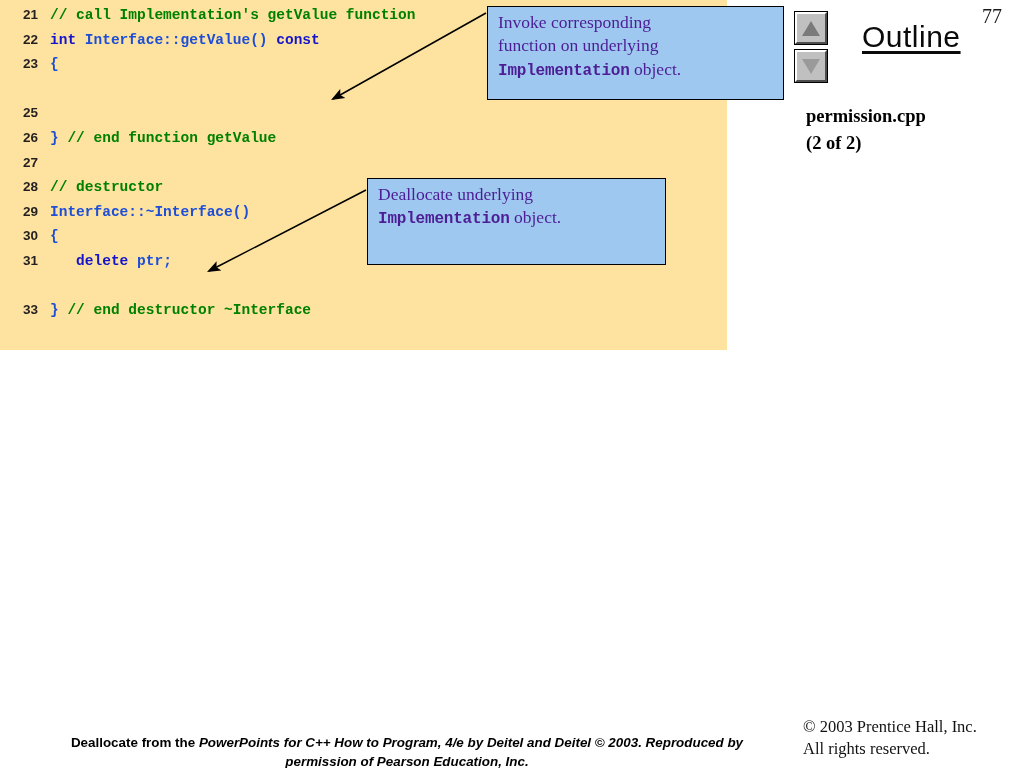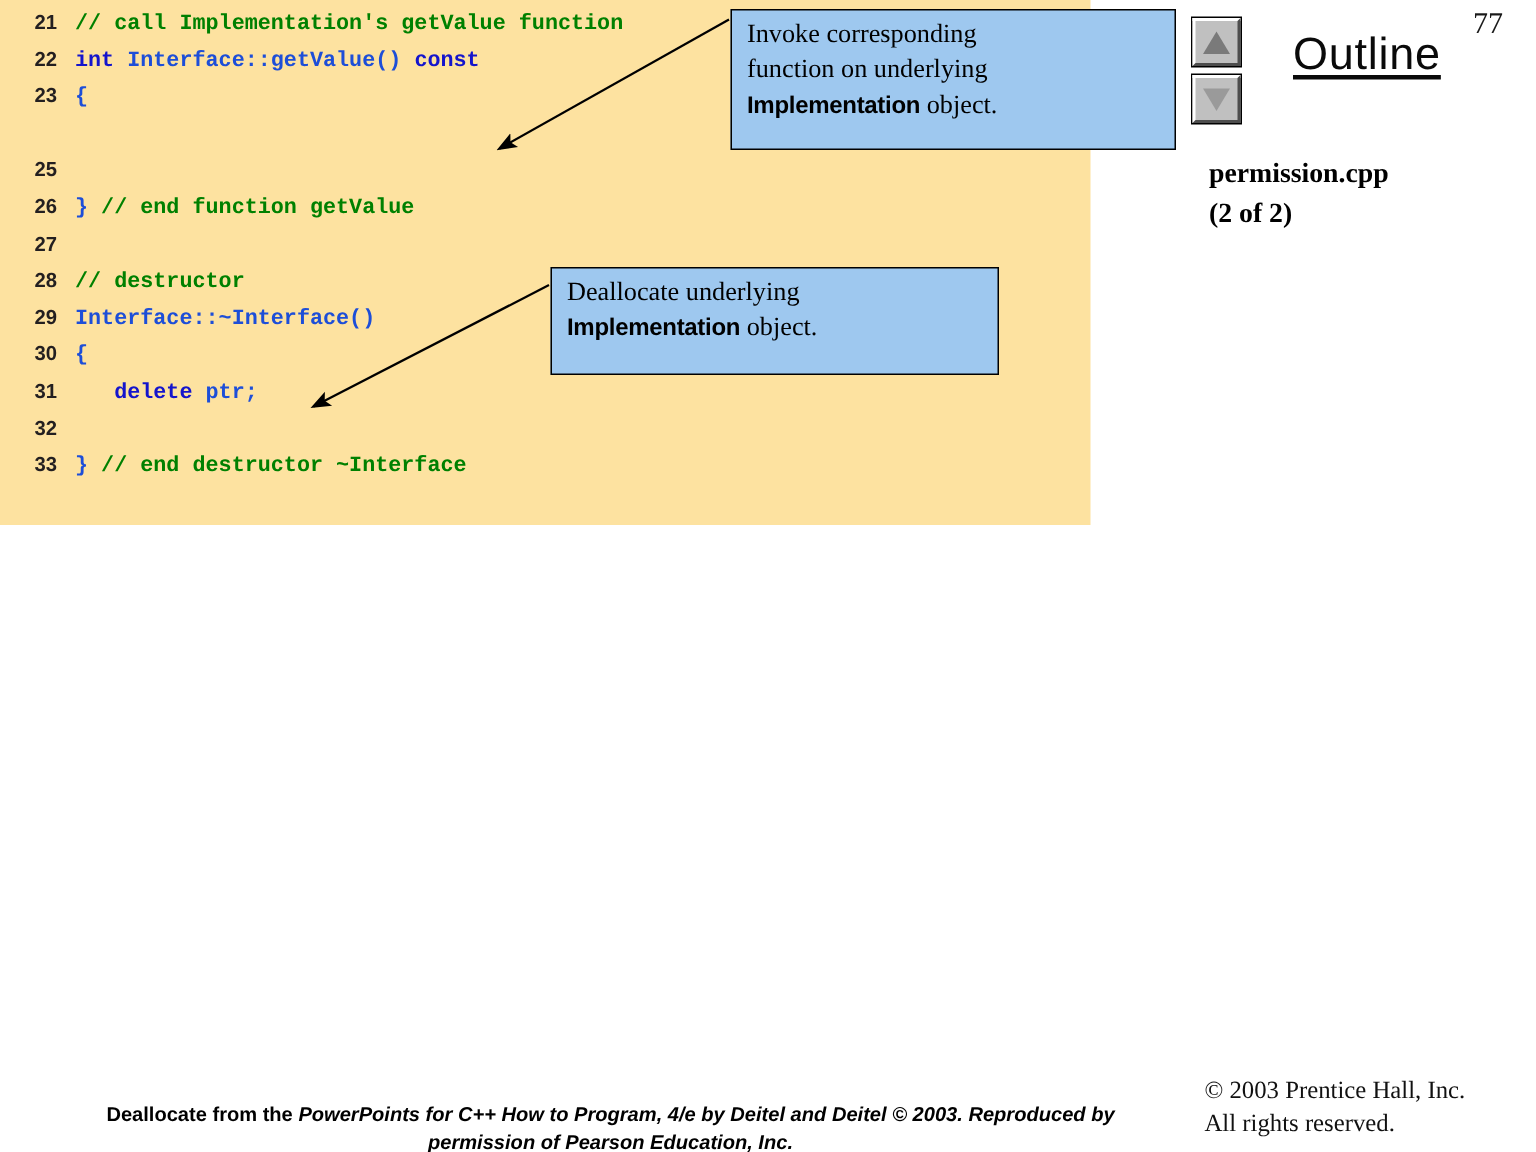--- a/index.html
+++ b/index.html
@@ -53,42 +53,42 @@
   .kw  { color: #1414cc; }
   .pl  { color: #1d4ed8; }
 
   
   .callout {
     position: absolute;
     background: #9ec8ef;
     border: 1.4px solid #000000;
     font-family: "Liberation Serif", serif;
     font-size: 17.5px;
-    color: #000000;
+    color: #4c1d95;
     line-height: 1.33;
     padding: 4px 8px 5px 10px;
     box-sizing: border-box;
   }
   .callout .mono {
-    font-family: Liberation Sans, sans-serif;
+    font-family: Liberation Mono, monospace;
     font-size: 16px;
     font-weight: bold;
     letter-spacing: -0.2px;
   }
   #callout-invoke {
     left: 487px;
     top: 6px;
     width: 297px;
     height: 94px;
   }
   #callout-deallocate {
     left: 367px;
     top: 178px;
     width: 299px;
-    height: 72px;
+    height: 87px;
   }
 
   
   #arrows {
     position: absolute;
     left: 0;
     top: 0;
     width: 1024px;
     height: 768px;
     pointer-events: none;
@@ -186,21 +186,20 @@
     <div class="code-line" style="top: 3px;"><span class="ln">21</span><span class="code-text"><span class="cmt">// call Implementation's getValue function</span></span></div>
     <div class="code-line" style="top: 27.6px;"><span class="ln">22</span><span class="code-text"><span class="kw">int</span><span class="pl"> Interface::getValue() </span><span class="kw">const</span></span></div>
     <div class="code-line" style="top: 52.2px;"><span class="ln">23</span><span class="code-text"><span class="pl">{</span></span></div>
     <div class="code-line" style="top: 101.4px;"><span class="ln">25</span><span class="code-text"></span></div>
     <div class="code-line" style="top: 126px;"><span class="ln">26</span><span class="code-text"><span class="pl">} </span><span class="cmt">// end function getValue</span></span></div>
     <div class="code-line" style="top: 150.6px;"><span class="ln">27</span><span class="code-text"></span></div>
     <div class="code-line" style="top: 175.2px;"><span class="ln">28</span><span class="code-text"><span class="cmt">// destructor</span></span></div>
     <div class="code-line" style="top: 199.8px;"><span class="ln">29</span><span class="code-text"><span class="pl">Interface::~Interface()</span></span></div>
     <div class="code-line" style="top: 224.4px;"><span class="ln">30</span><span class="code-text"><span class="pl">{</span></span></div>
     <div class="code-line" style="top: 249px;"><span class="ln">31</span><span class="code-text"><span class="pl">   </span><span class="kw">delete</span><span class="pl"> ptr;</span></span></div>
-    <div class="code-line" style="top: 273.6px;"><span class="ln">32</span><span class="code-text"></span></div>
     <div class="code-line" style="top: 298.2px;"><span class="ln">33</span><span class="code-text"><span class="pl">} </span><span class="cmt">// end destructor ~Interface</span></span></div>
   </div>
 
 <svg id="arrows" viewBox="0 0 1024 768" xmlns="http://www.w3.org/2000/svg">
   <defs>
     <marker id="ah" markerWidth="9" markerHeight="9" refX="7.5" refY="4.5" orient="auto" markerUnits="strokeWidth">
       <path d="M9,4.5 L0,1 L1.9,4.5 L0,8 Z" fill="#000000"></path>
     </marker>
   </defs>
   <line x1="486" y1="13" x2="333" y2="99" stroke="#000000" stroke-width="1.5" marker-end="url(#ah)"></line>

